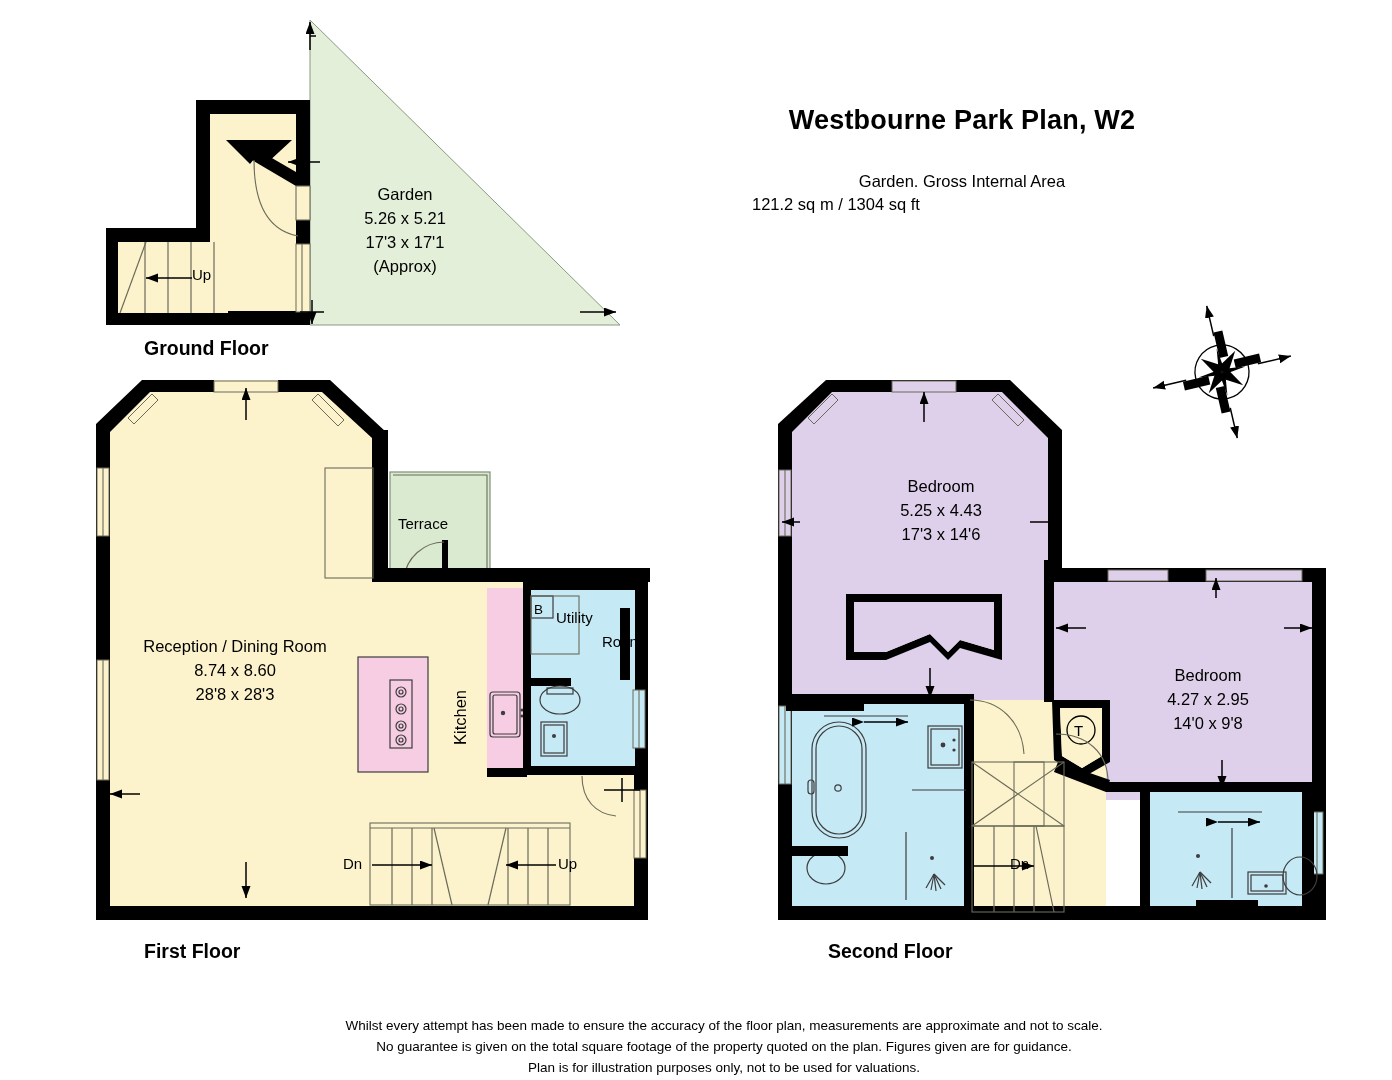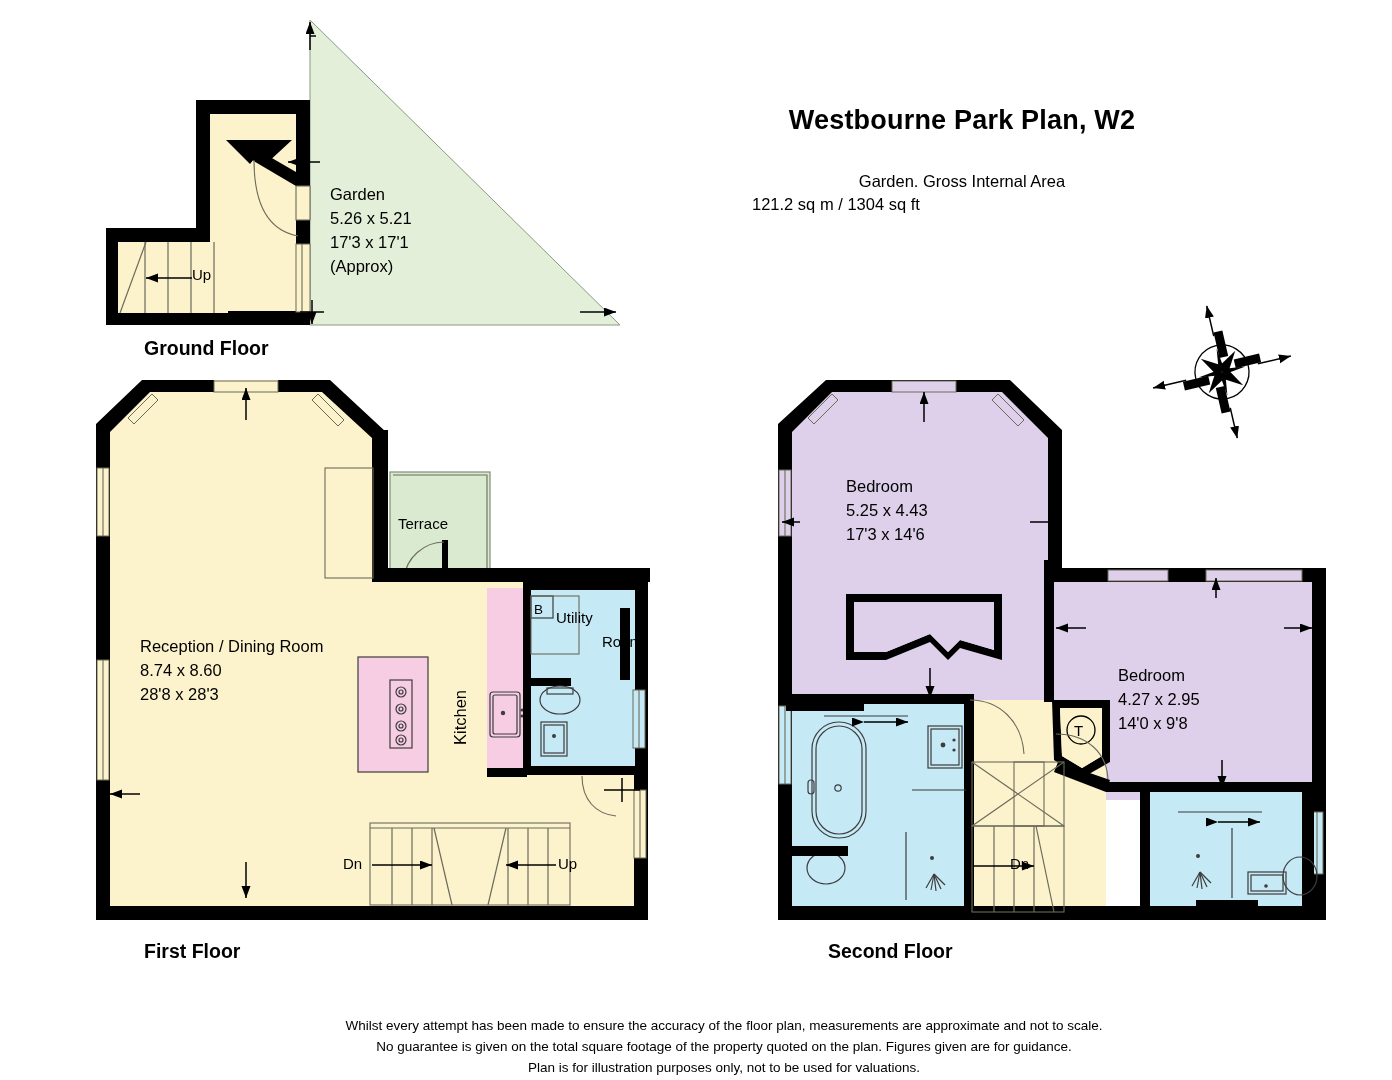--- a/index.html
+++ b/index.html
@@ -11,21 +11,21 @@
   .title{position:absolute;left:752px;top:105px;width:420px;
          font-size:27px;font-weight:bold;letter-spacing:.2px;text-align:center;}
   .gia1{position:absolute;left:752px;top:172px;width:420px;font-size:16.5px;text-align:center;}
   .gia2{position:absolute;left:752px;top:195px;width:420px;font-size:16.5px;text-align:left;}
 
   .floorlabel{position:absolute;font-size:19.5px;font-weight:bold;margin-left:48px;}
   #lbl-ground{left:96px;top:337px;}
   #lbl-first{left:96px;top:940px;}
   #lbl-second{left:780px;top:940px;}
 
-  .roomtext{position:absolute;font-size:16.5px;line-height:24px;
+  .roomtext{position:absolute;text-align:center;font-size:16.5px;line-height:24px;
             white-space:nowrap;}
   .roomtext .nm{display:block;}
 
   .vlabel{position:absolute;font-size:16.5px;transform:rotate(-90deg);
           transform-origin:left top;white-space:nowrap;}
 
   .tagtext{position:absolute;font-size:15px;white-space:nowrap;text-align:right;}
 
   .disc{position:absolute;left:0;width:1392px;text-align:center;
         font-size:13.5px;line-height:21px;padding-left:28px;}

